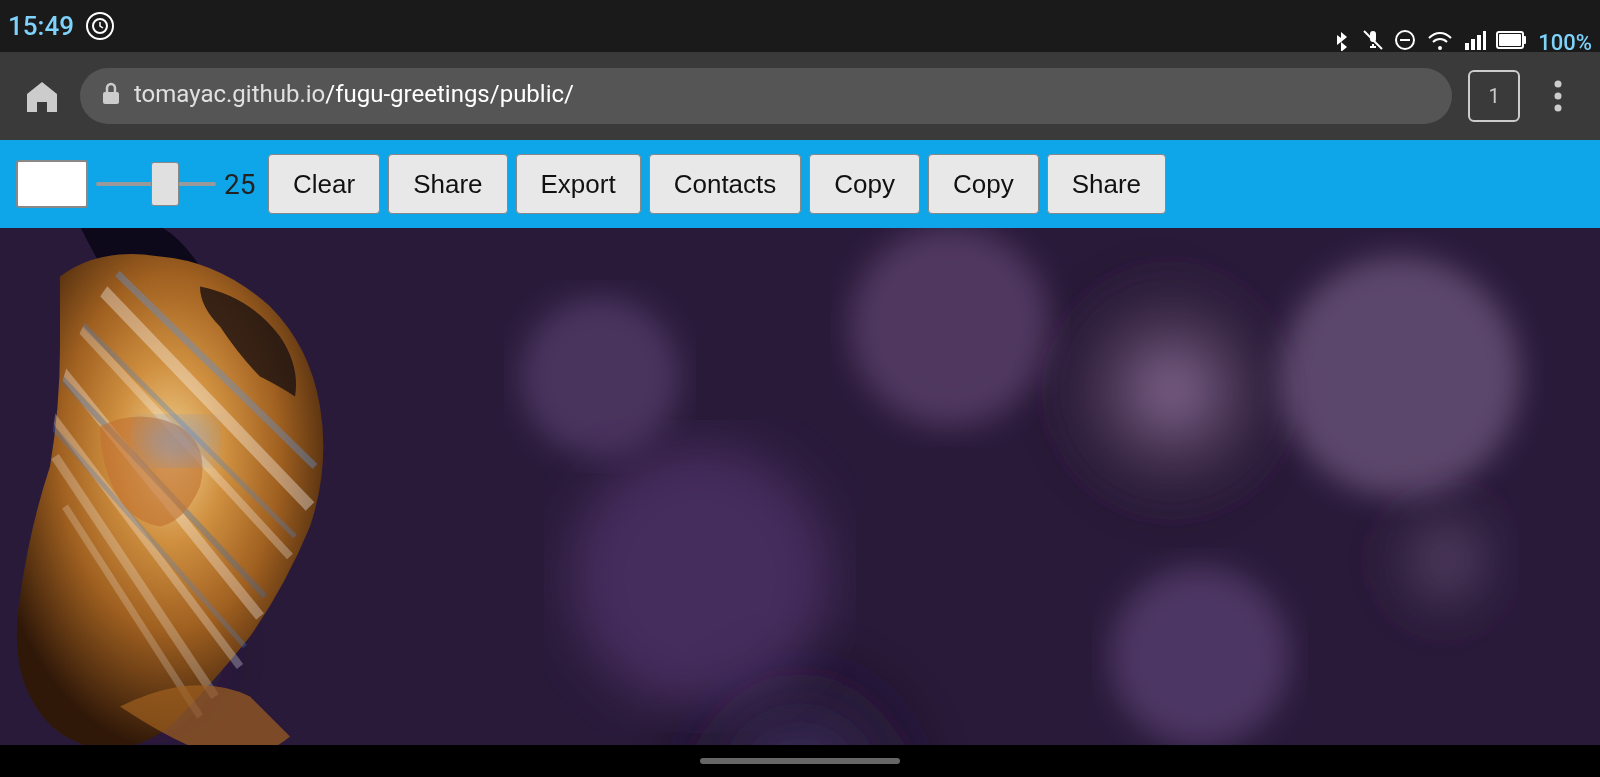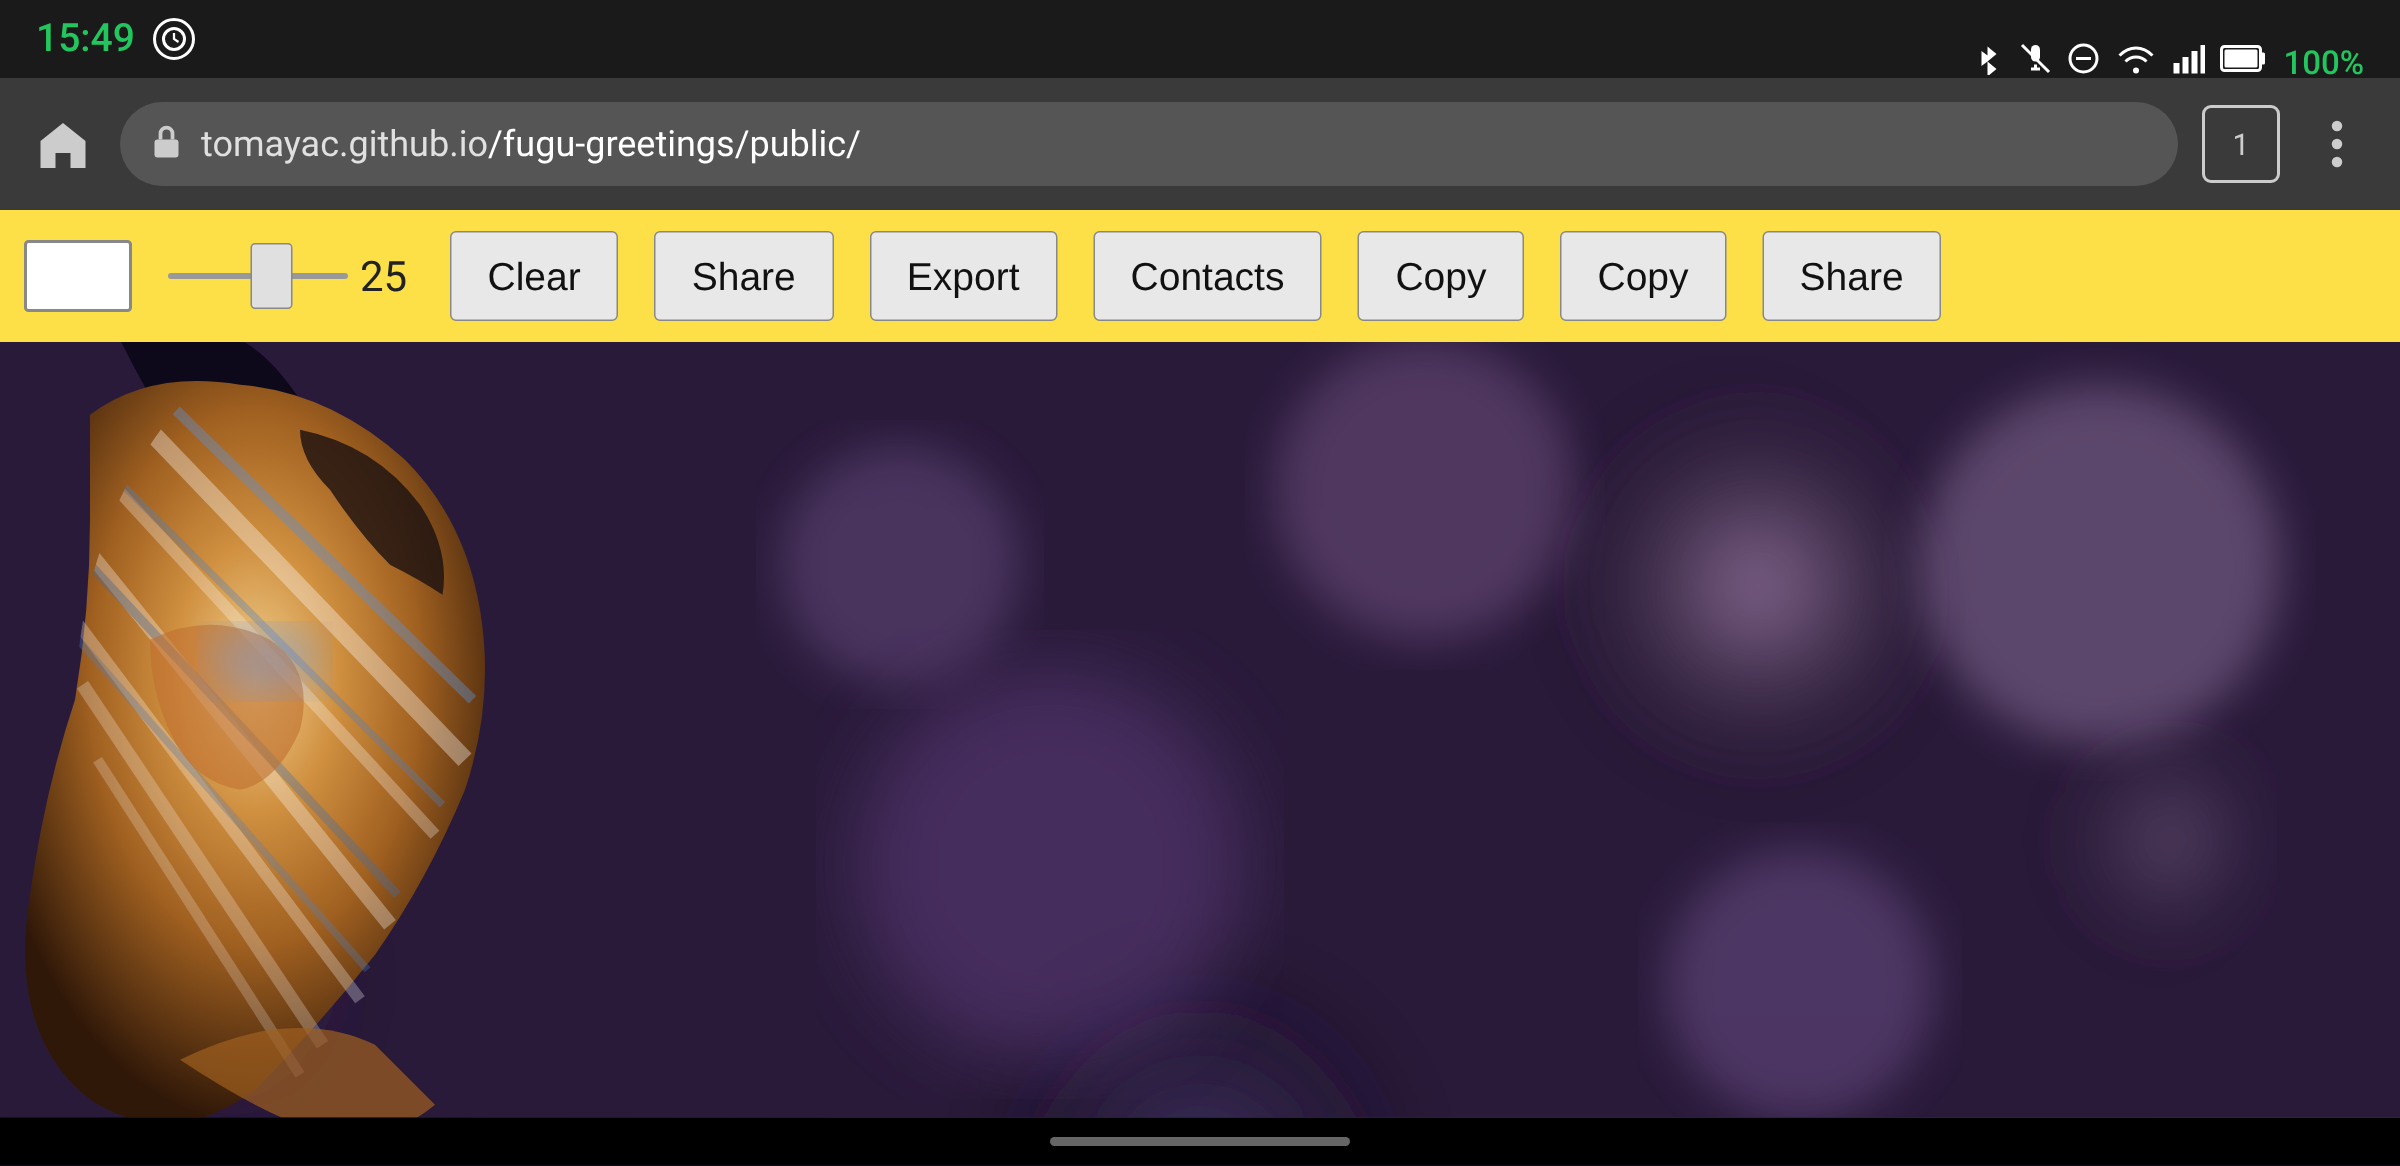--- a/index.html
+++ b/index.html
@@ -6,22 +6,22 @@
     body { width: 1600px; height: 777px; overflow: hidden; font-family: 'Roboto', Arial, sans-serif; background: #000; }
 
     
     .status-bar {
       width: 100%;
       height: 52px;
       background: #1a1a1a;
       display: flex;
       align-items: center;
       justify-content: space-between;
-      padding: 0 24px;
-      color: #22c55e;
+      padding: 0 8px;
+      color: #7dd3fc;
     }
     .status-left {
       display: flex;
       align-items: center;
       gap: 12px;
       font-size: 26px;
       font-weight: 500;
     }
     .status-time { font-size: 26px; font-weight: 500; }
     .status-icon-circle {
@@ -55,22 +55,21 @@
       display: flex; align-items: center; justify-content: center;
       color: #ccc;
       cursor: pointer;
     }
     .address-bar {
       flex: 1;
       height: 56px;
       background: #555;
       border-radius: 28px;
       display: flex;
-      align-items: center;
-      padding: 2px 20px;
+      padding: 12px 20px;
       gap: 12px;
     }
     .lock-icon { color: #ccc; font-size: 20px; }
     .url-text {
       font-size: 24px;
       color: #e0e0e0;
     }
     .url-highlight { color: #fff; }
     .tab-btn {
       width: 52px; height: 52px;
@@ -87,25 +86,25 @@
       color: #ccc;
       font-size: 28px;
       cursor: pointer;
       letter-spacing: -2px;
     }
 
     
     .toolbar {
       width: 100%;
       height: 88px;
-      background: #fde047;
+      background: #0ea5e9;
       display: flex;
       align-items: center;
       padding: 0 16px;
-      gap: 24px;
+      gap: 8px;
     }
     .color-swatch {
       width: 72px; height: 48px;
       background: #fff;
       border: 2px solid #888;
       border-radius: 3px;
       cursor: pointer;
       flex-shrink: 0;
     }
     .slider-container {

